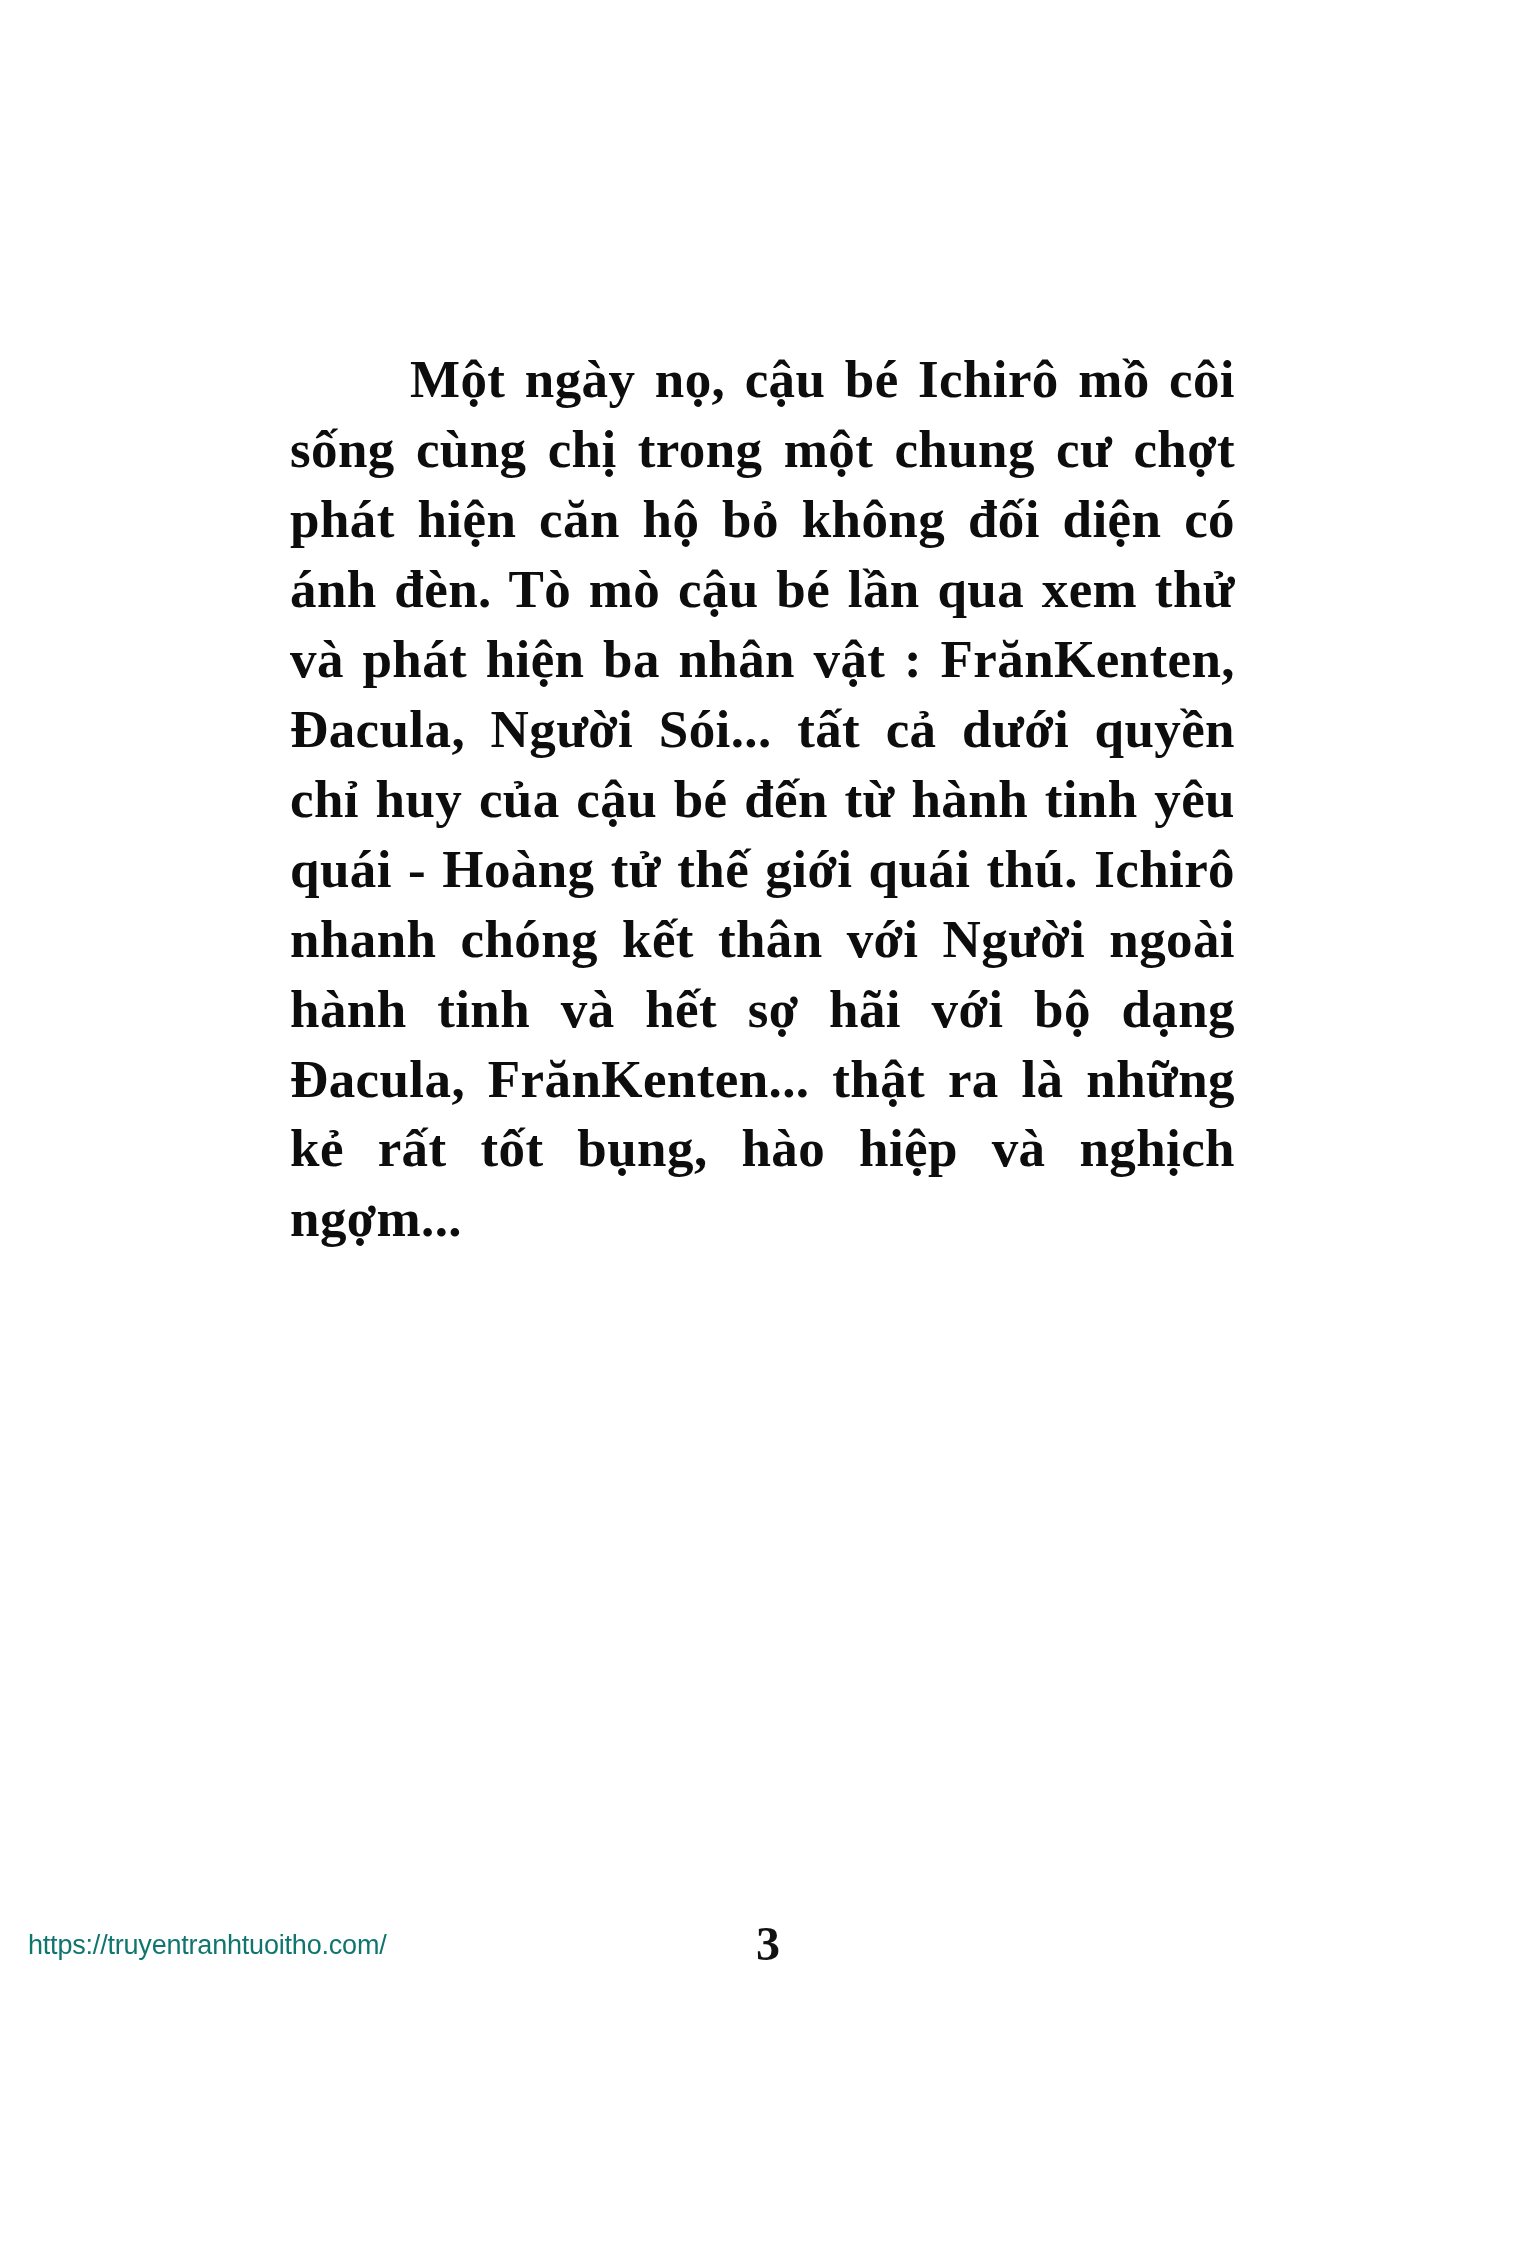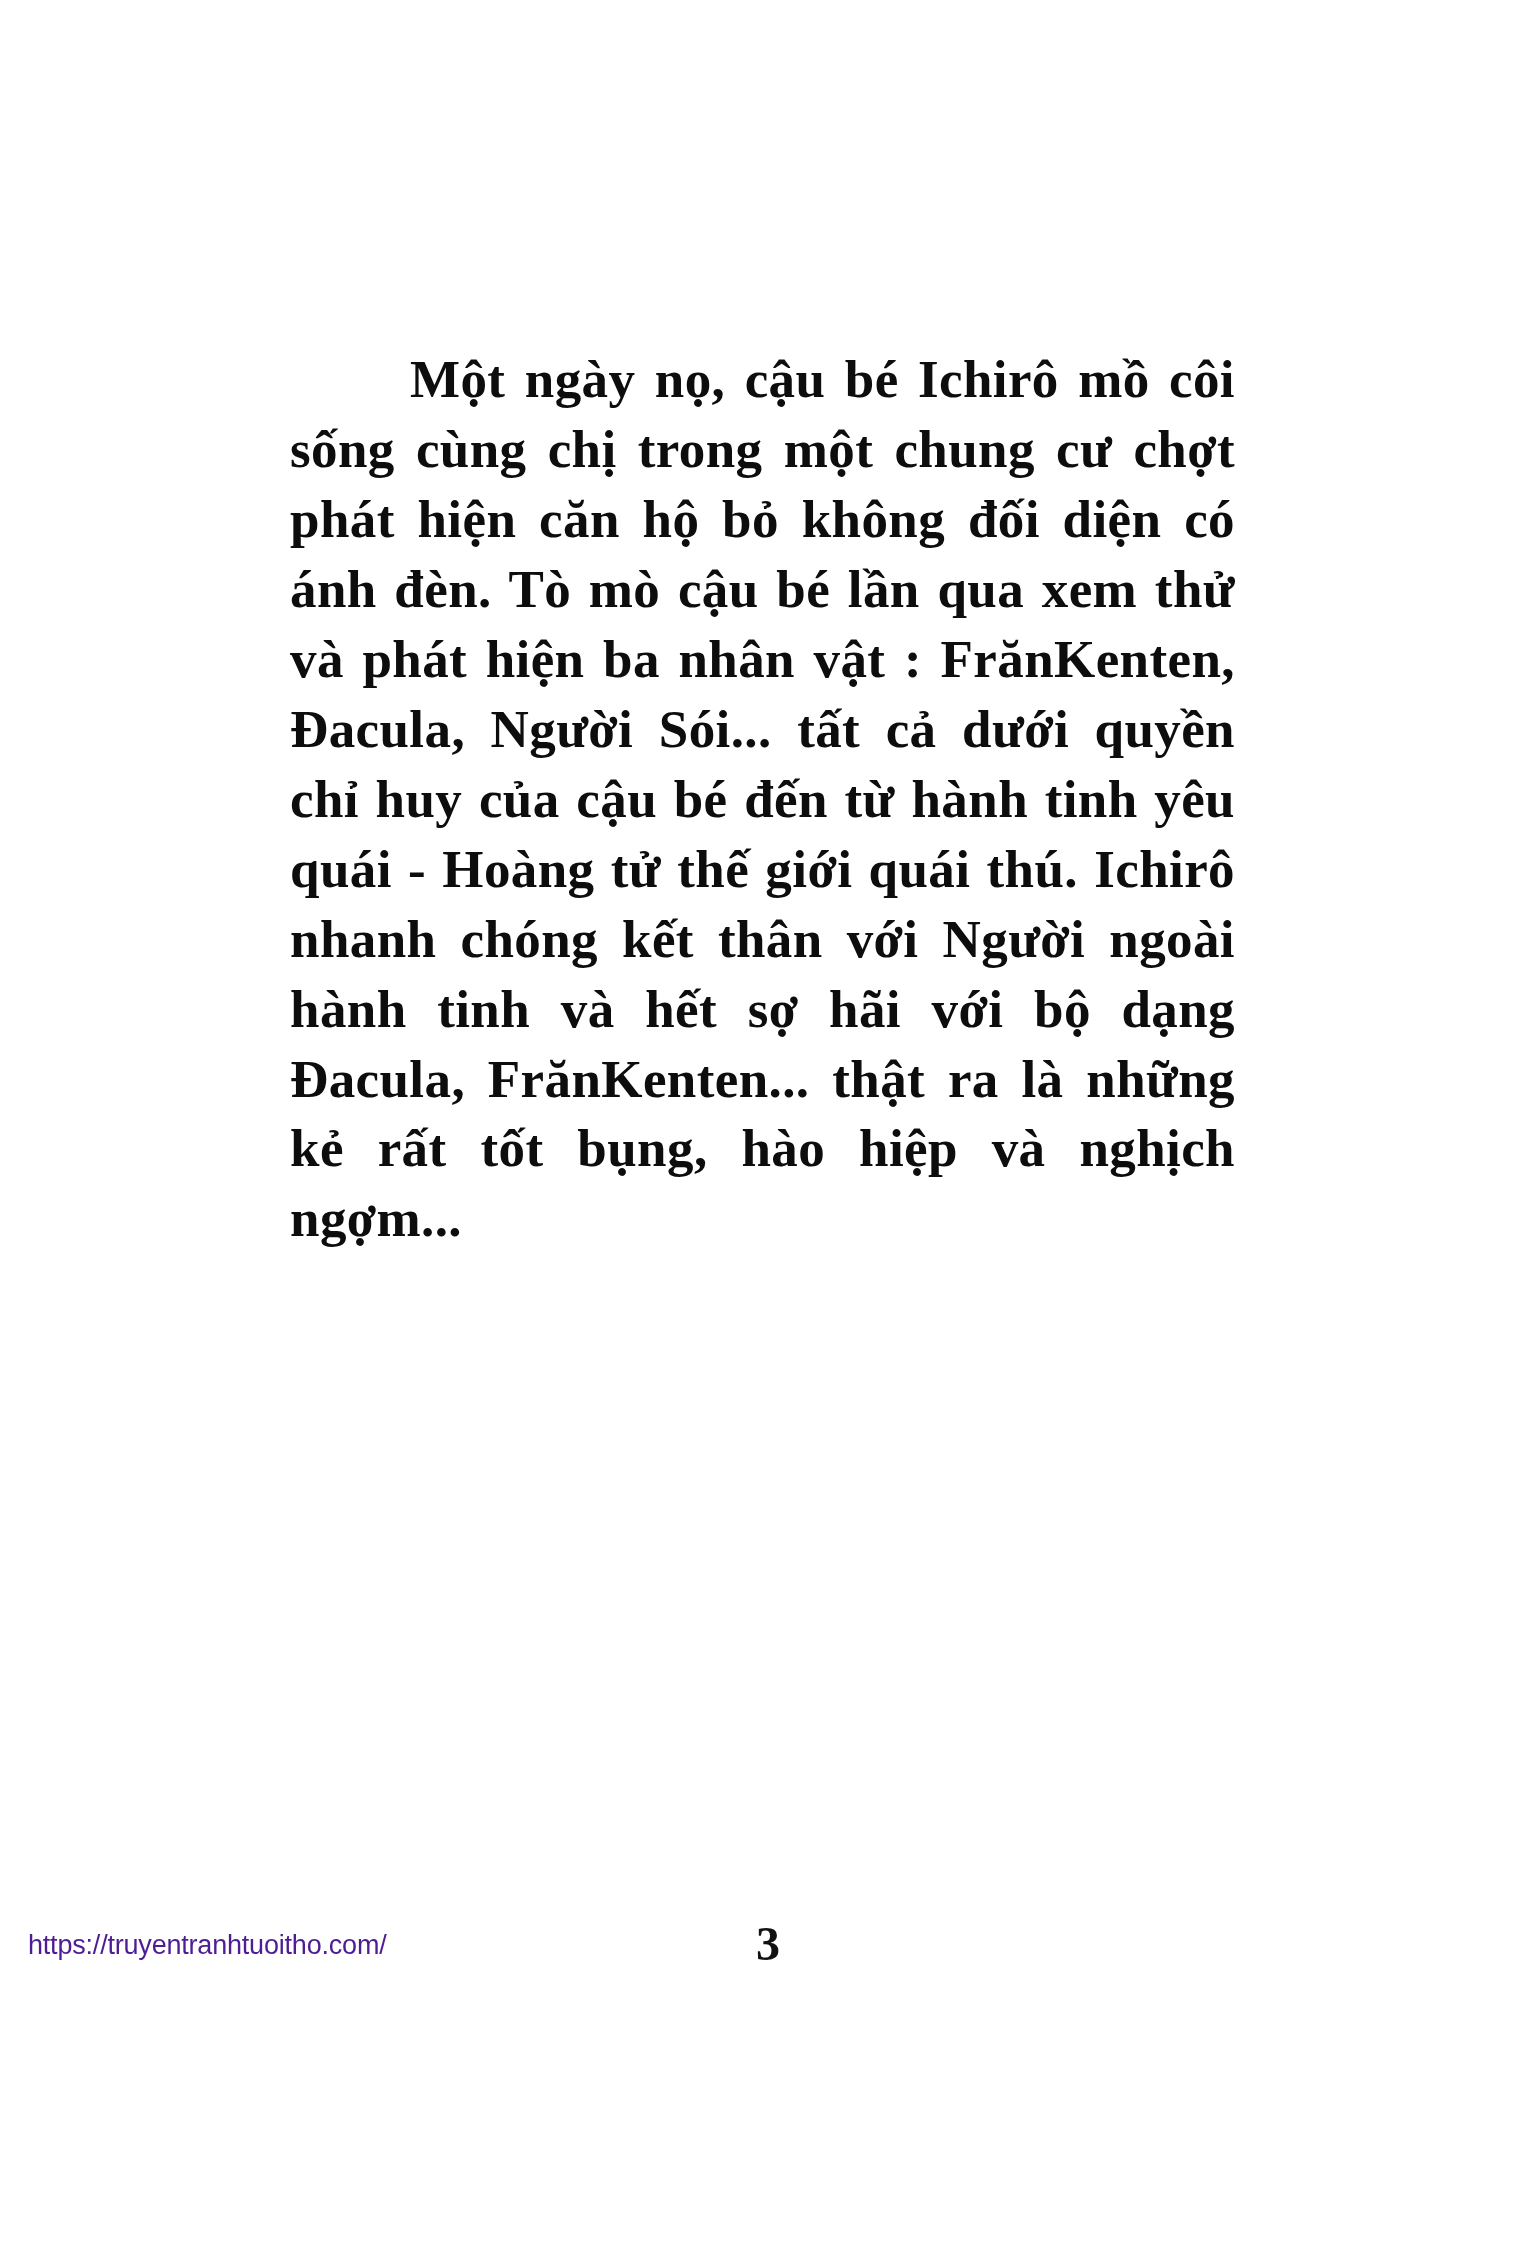--- a/index.html
+++ b/index.html
@@ -38,21 +38,21 @@
     width: 1536px;
     height: 60px;
   }
   .source-url {
     position: absolute;
     left: 28px;
     top: 0;
     font-family: "Liberation Sans", sans-serif;
     font-weight: normal;
     font-size: 27px;
-    color: #4c1d95;
+    color: #0f766e;
     letter-spacing: -0.2px;
   }
   .page-number {
     position: absolute;
     left: 0;
     top: -14px;
     width: 1536px;
     text-align: center;
     font-family: "Liberation Serif", serif;
     font-weight: bold;

